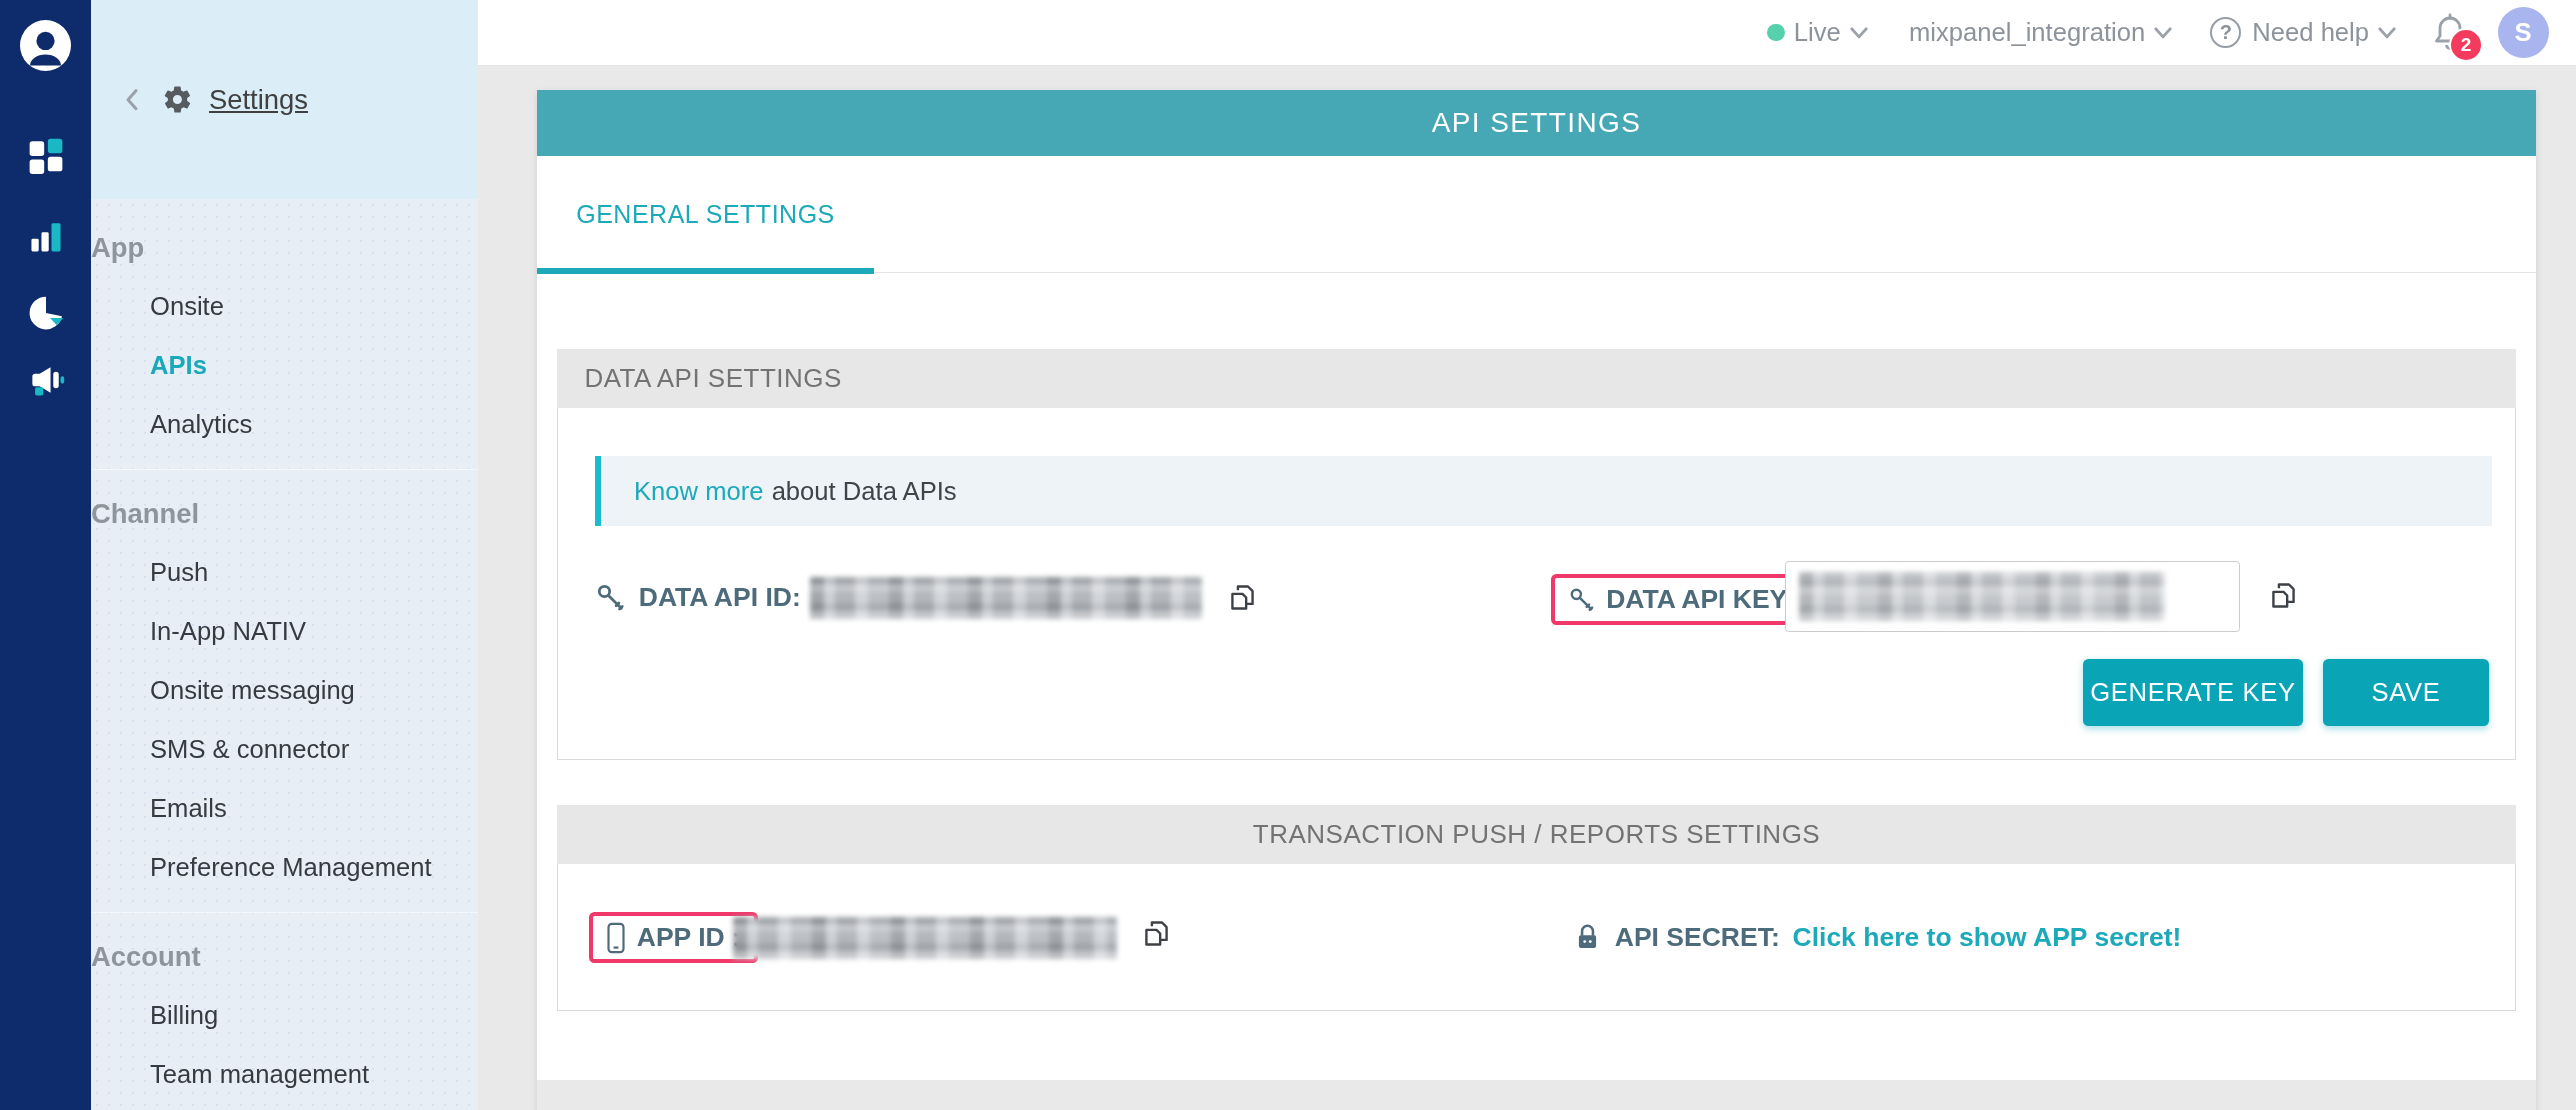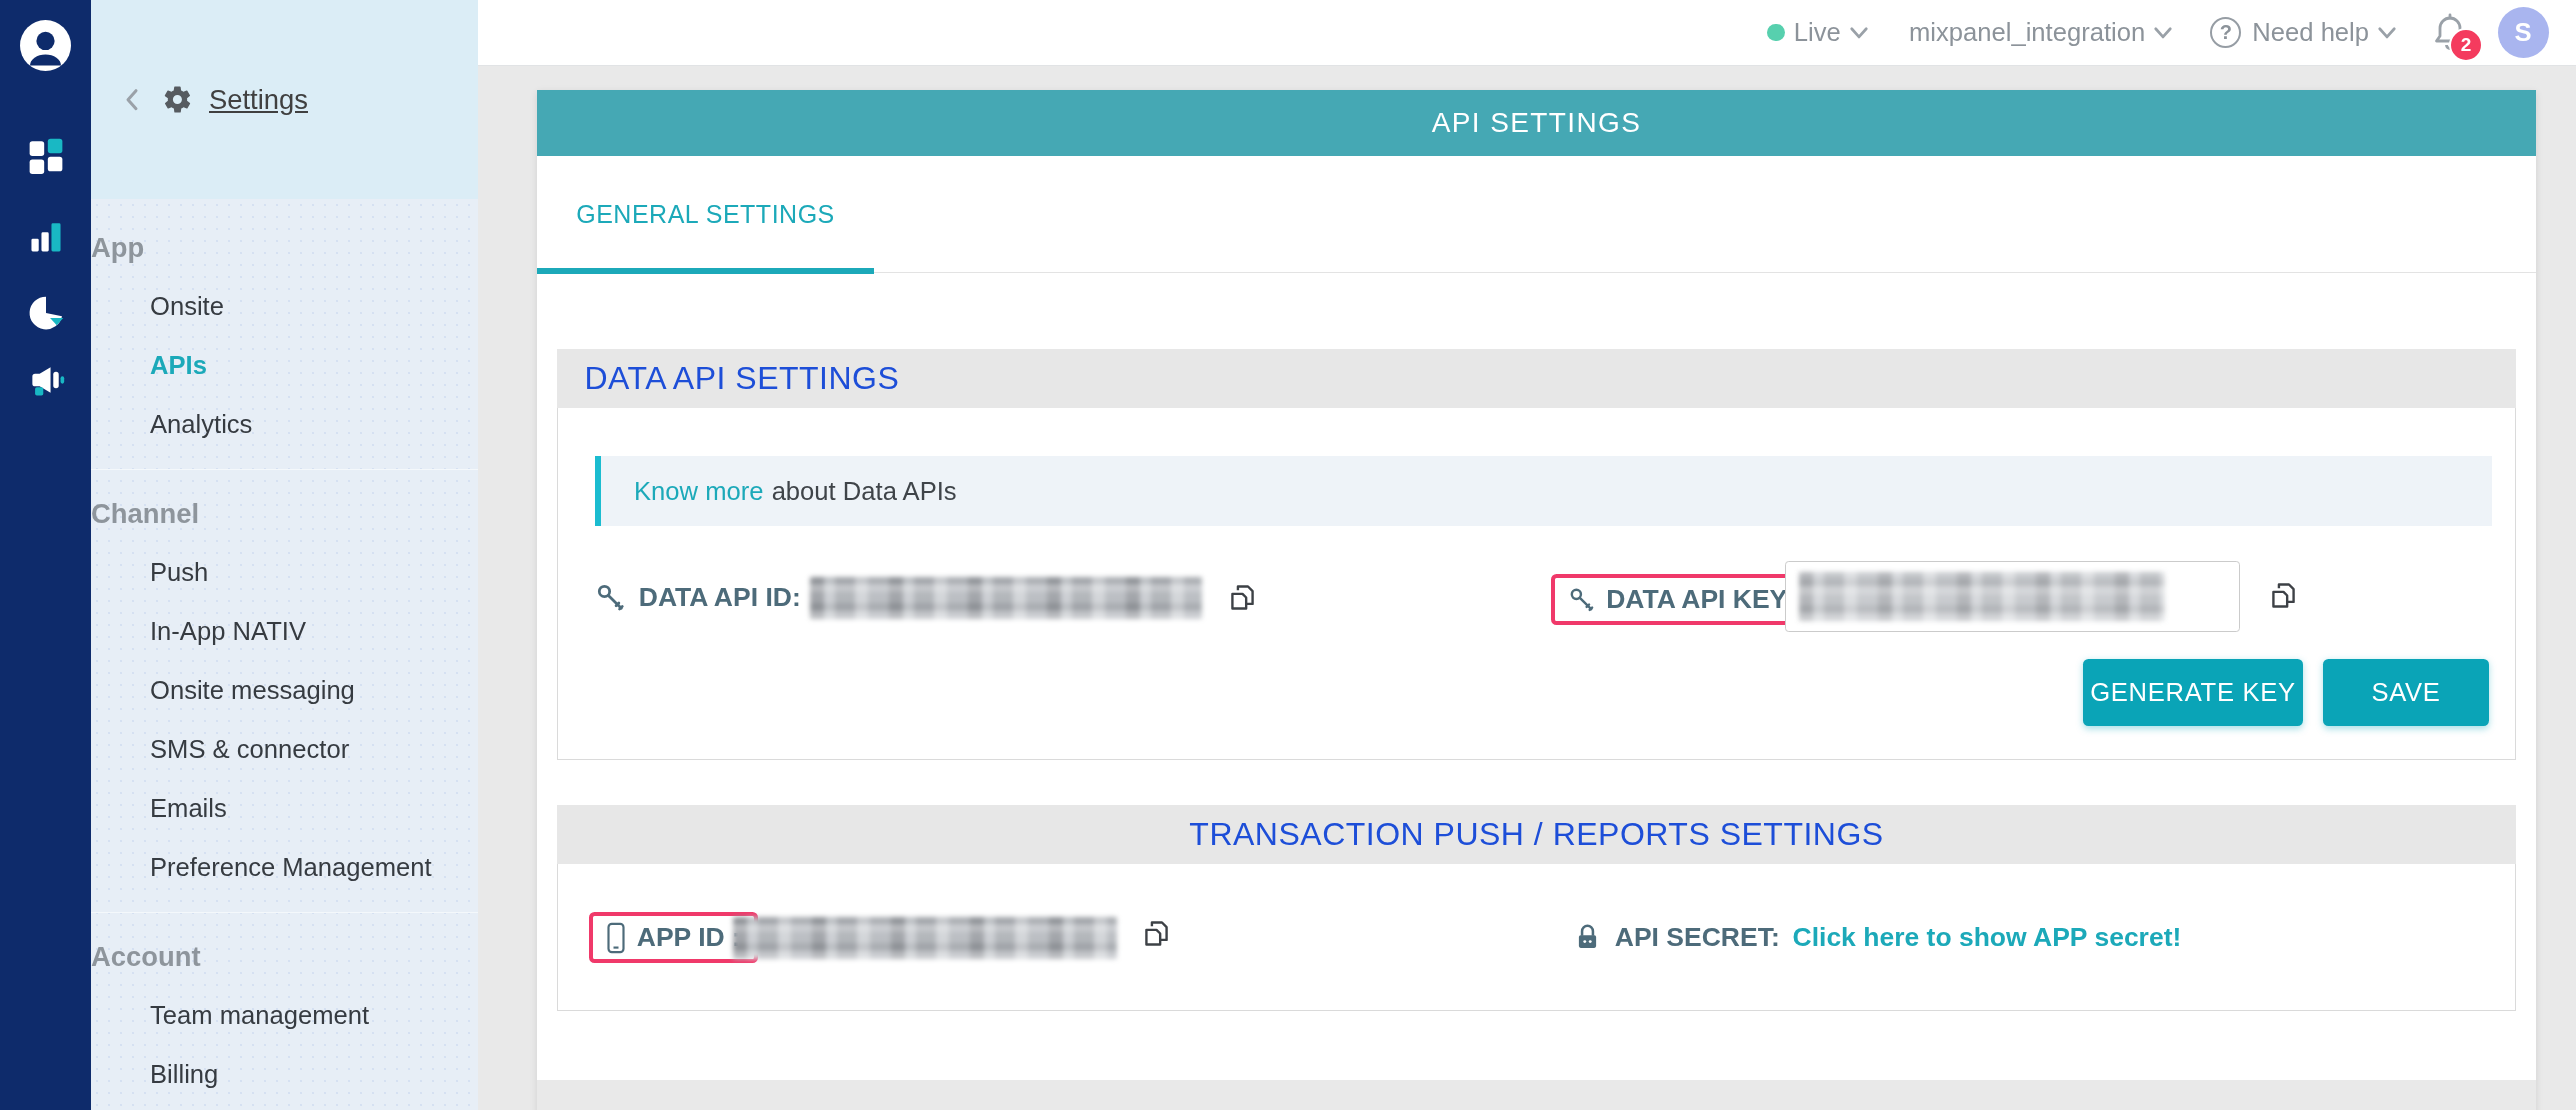--- a/index.html
+++ b/index.html
@@ -72,21 +72,21 @@
 
   .tabs-row { position:absolute; left:0; top:0; width:100%; height:117px; border-bottom:1.8px solid #e3e3e3; }
   .tab { position:absolute; top:0; height:117px; width:337px; display:flex; align-items:center; justify-content:center;
          font-size:25px; letter-spacing:0.5px; cursor:pointer; }
   .tab-1 { left:0; color:#1ca9b9; }
   .tab-2 { left:337px; color:#80868d; }
   .tab-underline { position:absolute; left:0; bottom:-1.8px; width:337px; height:5.5px; background:#1ca9b9; }
 
   .section-bar {
     position:absolute; left:20px; width:1959px; height:59px; background:#e7e7e7;
-    display:flex; align-items:center; font-size:32px; color:#1d4ed8; letter-spacing:0.5px;
+    display:flex; align-items:center; font-size:26px; color:#737373; letter-spacing:0.5px;
   }
   .bar-1 { top:193px; padding-left:27.4px; }
   .bar-2 { top:649px; justify-content:center; }
 
   .section-box { position:absolute; left:20px; width:1959px; background:#fff; border:0.9px solid #dadada; border-top:none; }
   .box-1 { top:252px; height:352px; }
   .box-2 { top:708px; height:147px; }
 
   .banner {
     position:absolute; left:37px; right:23px; top:48px; height:70px; background:#eef3f8;
@@ -206,22 +206,22 @@
       <div class="nav-divider"></div>
       <div class="nav-row nav-section">Channel</div>
       <div class="nav-row nav-item">Push</div>
       <div class="nav-row nav-item">In-App NATIV</div>
       <div class="nav-row nav-item">Onsite messaging</div>
       <div class="nav-row nav-item">SMS &amp; connector</div>
       <div class="nav-row nav-item">Emails</div>
       <div class="nav-row nav-item">Preference Management</div>
       <div class="nav-divider"></div>
       <div class="nav-row nav-section">Account</div>
+      <div class="nav-row nav-item">Billing</div>
       <div class="nav-row nav-item">Team management</div>
-      <div class="nav-row nav-item">Billing</div>
     </div>
   </div>
 
   <div class="topbar">
     <div class="tb-group">
       <span class="status-dot"></span>
       <span>Live</span>
       <span class="chev">
         <svg width="20" height="13.7" viewBox="0 0 22 15" fill="none" stroke="#9aa1a8" stroke-width="3" stroke-linecap="round" stroke-linejoin="round">
             <polyline points="3,3 11,12 19,3"></polyline>

